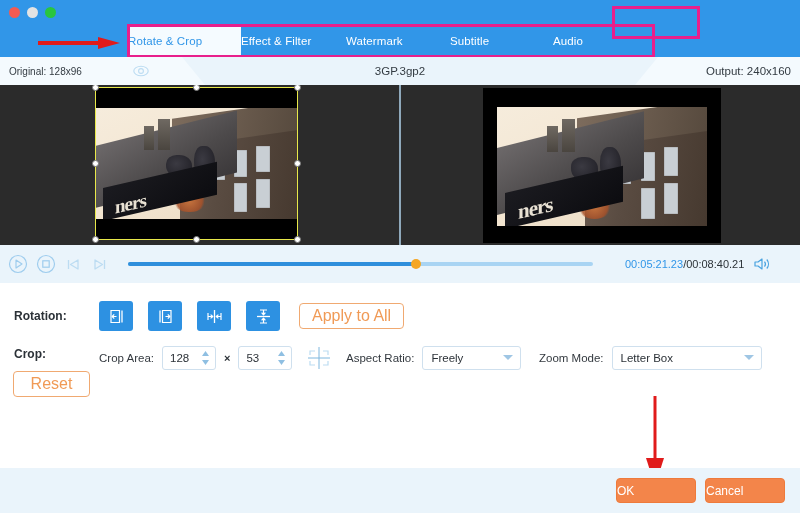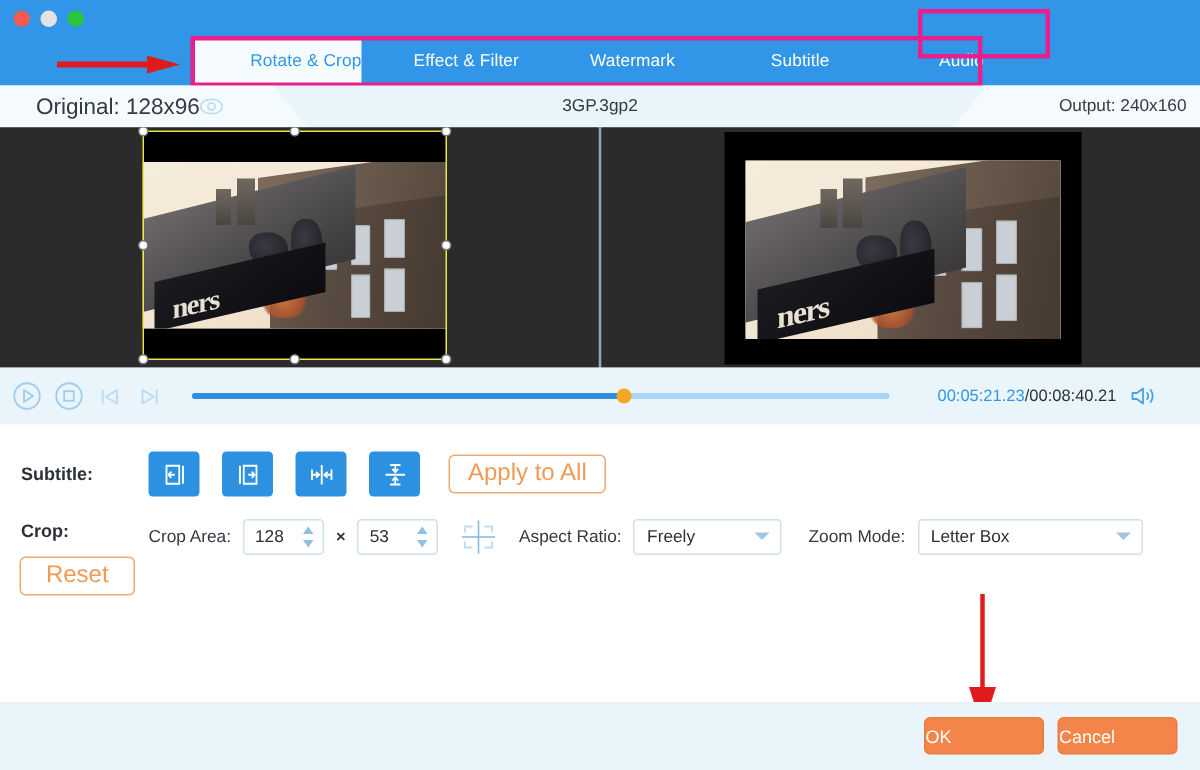--- a/index.html
+++ b/index.html
@@ -15,42 +15,42 @@
   .titlebar{position:absolute;left:0;top:0;width:800px;height:57px;background:#3196e8;}
   .lights{position:absolute;left:9px;top:7px;display:flex;gap:7px;}
   .light{width:11px;height:11px;border-radius:50%;}
   .l-red{background:#f45a52;}
   .l-yellow{background:#e3e3e3;}
   .l-green{background:#29c53f;}
 
   
   .tabbar{position:absolute;left:128px;top:26px;height:30px;display:flex;align-items:stretch;}
   .tab{
-    display:flex;align-items:center;justify-content:flex-end;
+    display:flex;align-items:center;justify-content:flex-start;
     font-size:11.5px;color:#ffffff;letter-spacing:.1px;
     height:30px;box-sizing:border-box;
   }
   .tab.active{background:#f5fbff;color:#3196e8;}
   .tab-hl{
     position:absolute;left:127px;top:24px;width:528px;height:34px;
     border:3px solid #e81f8c;box-sizing:border-box;pointer-events:none;
   }
 
   
   .arrow-h{position:absolute;left:38px;top:37px;width:82px;height:12px;}
 
   
   .infobar{position:absolute;left:0;top:57px;width:800px;height:28px;background:#eaf4fb;}
   .info-left{
     position:absolute;left:0;top:0;height:28px;width:205px;
     background:#f4fafe;
     clip-path:polygon(0 0,182px 0,205px 28px,0 28px);
     display:flex;align-items:center;
   }
-  .info-left-txt{margin-left:24px;font-size:15px;color:#333b42;text-align:right;}
+  .info-left-txt{margin-left:9px;font-size:10px;color:#333b42;text-align:right;}
   .eye{position:absolute;left:133px;top:7px;width:16px;height:14px;}
   .info-center{
     position:absolute;left:0;top:0;width:800px;height:28px;
     display:flex;align-items:center;justify-content:center;
     font-size:11.5px;color:#333b42;
   }
   .info-right{
     position:absolute;right:0;top:0;height:28px;width:165px;
     background:#f4fafe;
     clip-path:polygon(23px 0,165px 0,165px 28px,0 28px);
@@ -287,21 +287,21 @@
     <svg class="vol" viewBox="0 0 18 16">
       <path d="M2 6 L5 6 L9 3 L9 13 L5 10 L2 10 Z" fill="none" stroke="#4aa3e0" stroke-width="1.2" stroke-linejoin="round"></path>
       <path d="M11.5 5.5 A4 4 0 0 1 11.5 10.5" fill="none" stroke="#4aa3e0" stroke-width="1.2"></path>
       <path d="M13.8 3.5 A7 7 0 0 1 13.8 12.5" fill="none" stroke="#4aa3e0" stroke-width="1.2"></path>
     </svg>
   </div>
 
   <div class="settings">
 
     <div class="row" style="left:14px;top:26px;">
-      <span class="lbl-bold">Subtitle:</span>
+      <span class="lbl-bold">Rotation:</span>
     </div>
 
     <div class="row" style="left:99px;top:18px;">
       <div class="rot-btn">
         <svg width="17" height="17" viewBox="0 0 17 17">
           <path d="M3 2.5 L11.5 2.5 L11.5 14.5 L3 14.5 Z" fill="none" stroke="#fff" stroke-width="1.2"></path>
           <path d="M14 2.5 L14 14.5" stroke="#fff" stroke-width="1.3"></path>
           <path d="M8.5 8.5 L4.5 8.5 M6.2 6.4 L4.2 8.5 L6.2 10.6" fill="none" stroke="#fff" stroke-width="1.2" stroke-linejoin="round"></path>
         </svg>
       </div>

